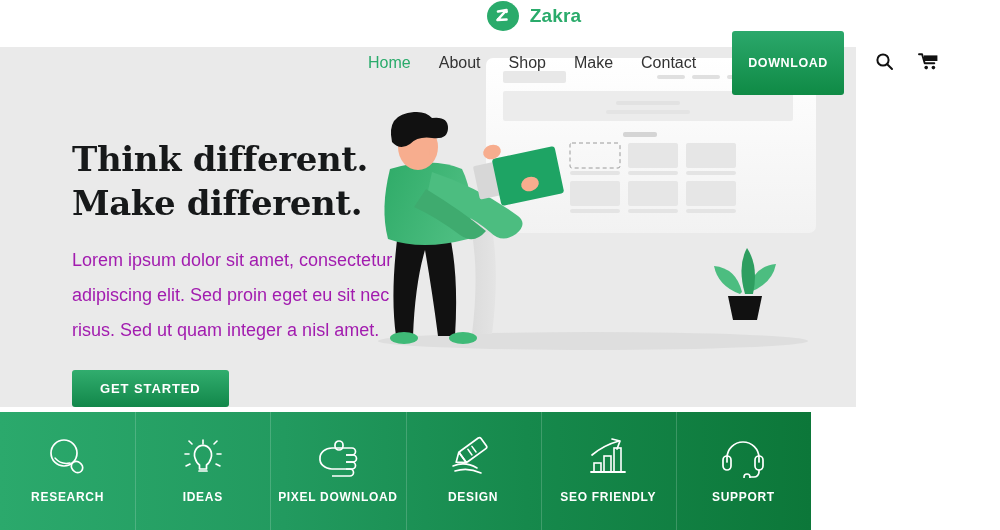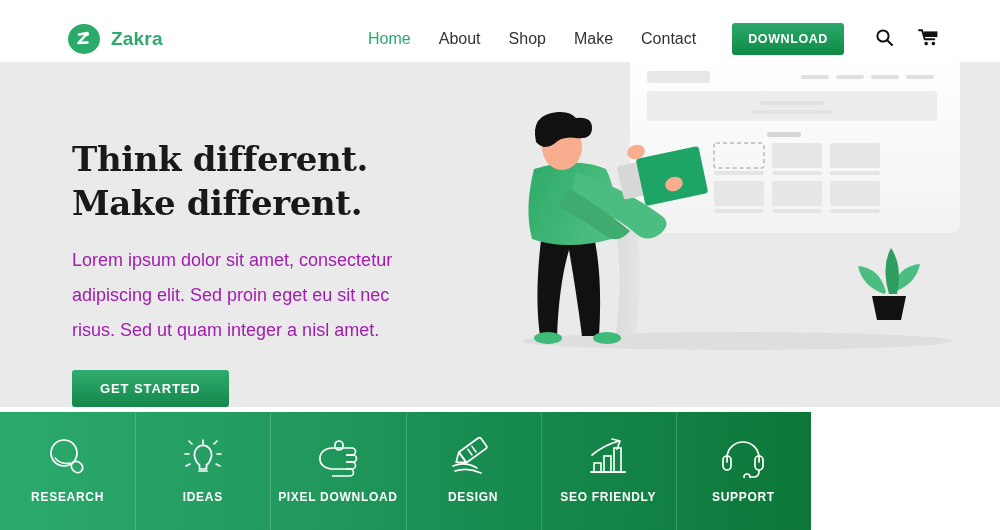--- a/index.html
+++ b/index.html
@@ -6,23 +6,24 @@
   html,body { width:1000px; height:530px; overflow:hidden; }
   body {
     font-family:"Liberation Sans", sans-serif;
     background:#ffffff;
     -webkit-font-smoothing:antialiased;
   }
   .page { position:relative; width:1000px; height:530px; }
 
   
   .header {
-    position:absolute; top:16px; left:0; width:1000px; height:46px;
+    position:absolute; top:1px; left:0; width:1000px; height:46px;
     background:#ffffff; display:flex; align-items:center;
     z-index:20;
+    flex-direction:column;
   }
   .brand { display:flex; align-items:center; margin-left:68px; }
   .brand-mark {
     width:32px; height:30px; border-radius:50%;
     background:#2aab6b; position:relative; flex:none;
   }
   .brand-mark svg { position:absolute; top:0; left:0; }
   .brand-name {
     margin-left:11px; font-size:19px; font-weight:bold;
     color:#2aab6b; letter-spacing:.2px;
@@ -32,34 +33,34 @@
   .nav-link {
     font-size:16px; color:#333333; text-decoration:none;
     padding:0 14px; cursor:pointer; white-space:nowrap;
   }
   .nav-link.active { color:#2aab6b; }
 
   .download-btn {
     margin-left:22px;
     background:linear-gradient(to bottom,#2ba86b,#0f8a45);
     color:#ffffff; font-size:12.5px; font-weight:bold;
-    letter-spacing:.6px; padding:9px 16px; border:none;
+    letter-spacing:.6px; padding:25px 16px; border:none;
     border-radius:3px; cursor:pointer; white-space:nowrap;
   }
   .icon-btn {
     background:none; border:none; cursor:pointer;
     display:flex; align-items:center; justify-content:center;
     width:28px; height:28px;
   }
   .icon-search { margin-left:26px; }
   .icon-cart { margin-left:16px; margin-right:58px; }
 
   
   .hero {
-    position:absolute; top:46px; left:0; width:1000px; height:361px;
+    position:absolute; top:46px; left:0; width:856px; height:361px;
     background:#eaeaea; overflow:hidden;
   }
   .hero-text { position:absolute; left:72px; top:92px; width:400px; }
   .hero-title {
     font-family:"DejaVu Serif", serif;
     font-size:34px; font-weight:bold; color:#17191a;
     line-height:1.28; letter-spacing:-.4px;
   }
   .hero-sub {
     margin-top:18px; font-size:18px; color:#a21caf;

